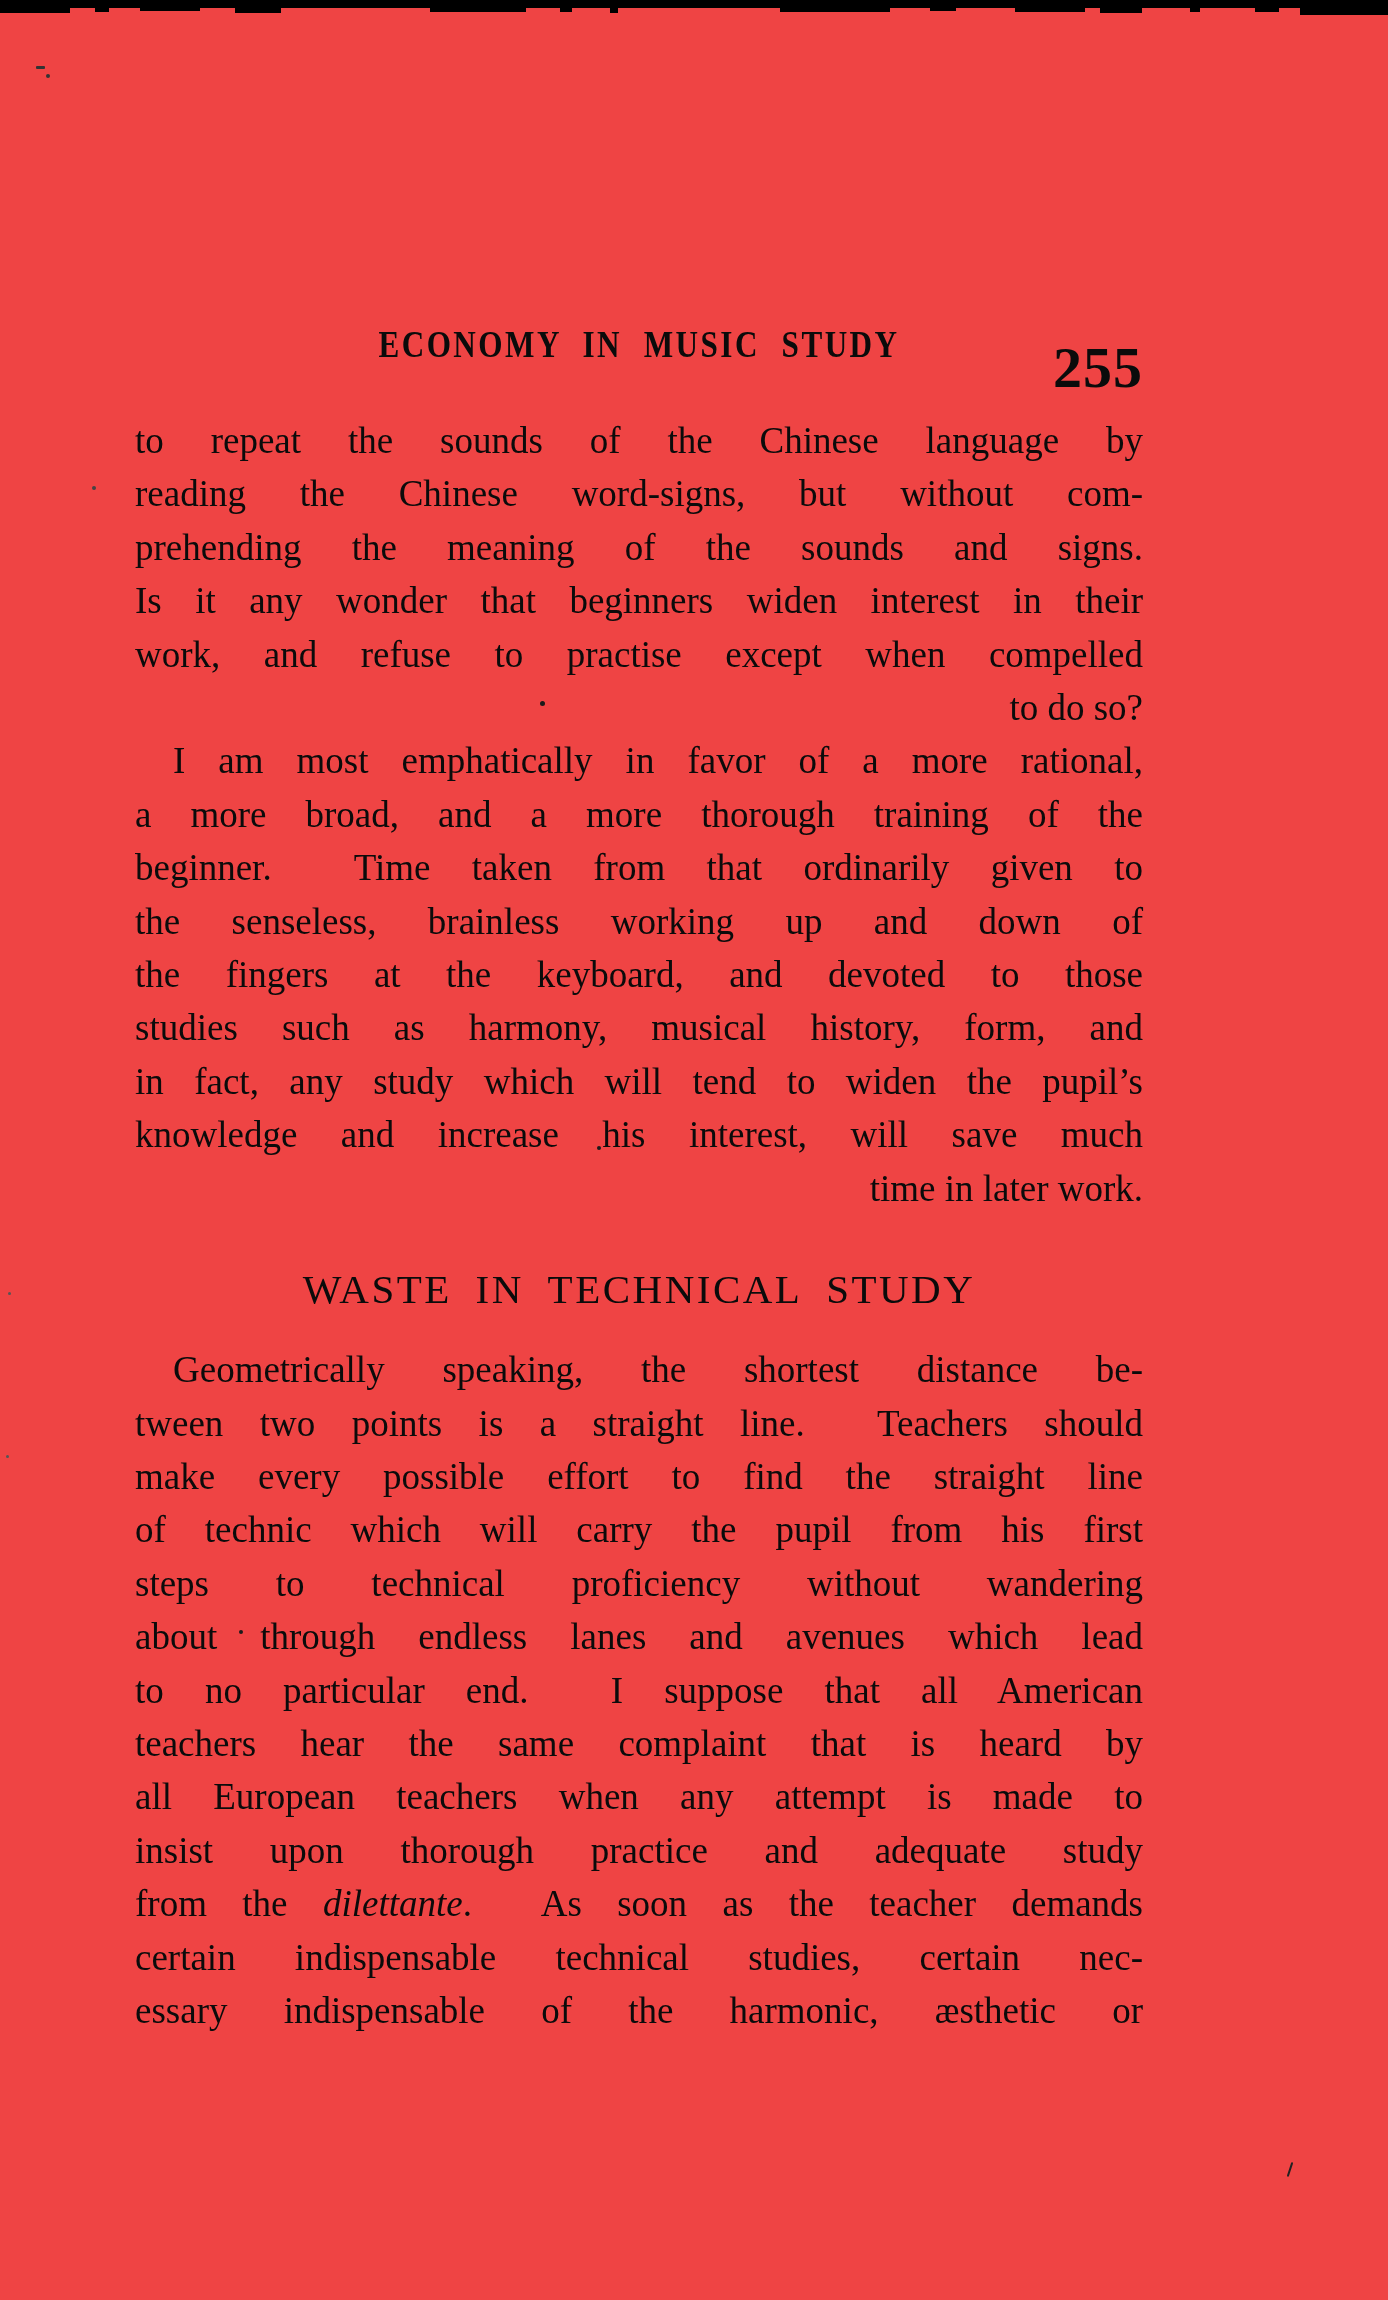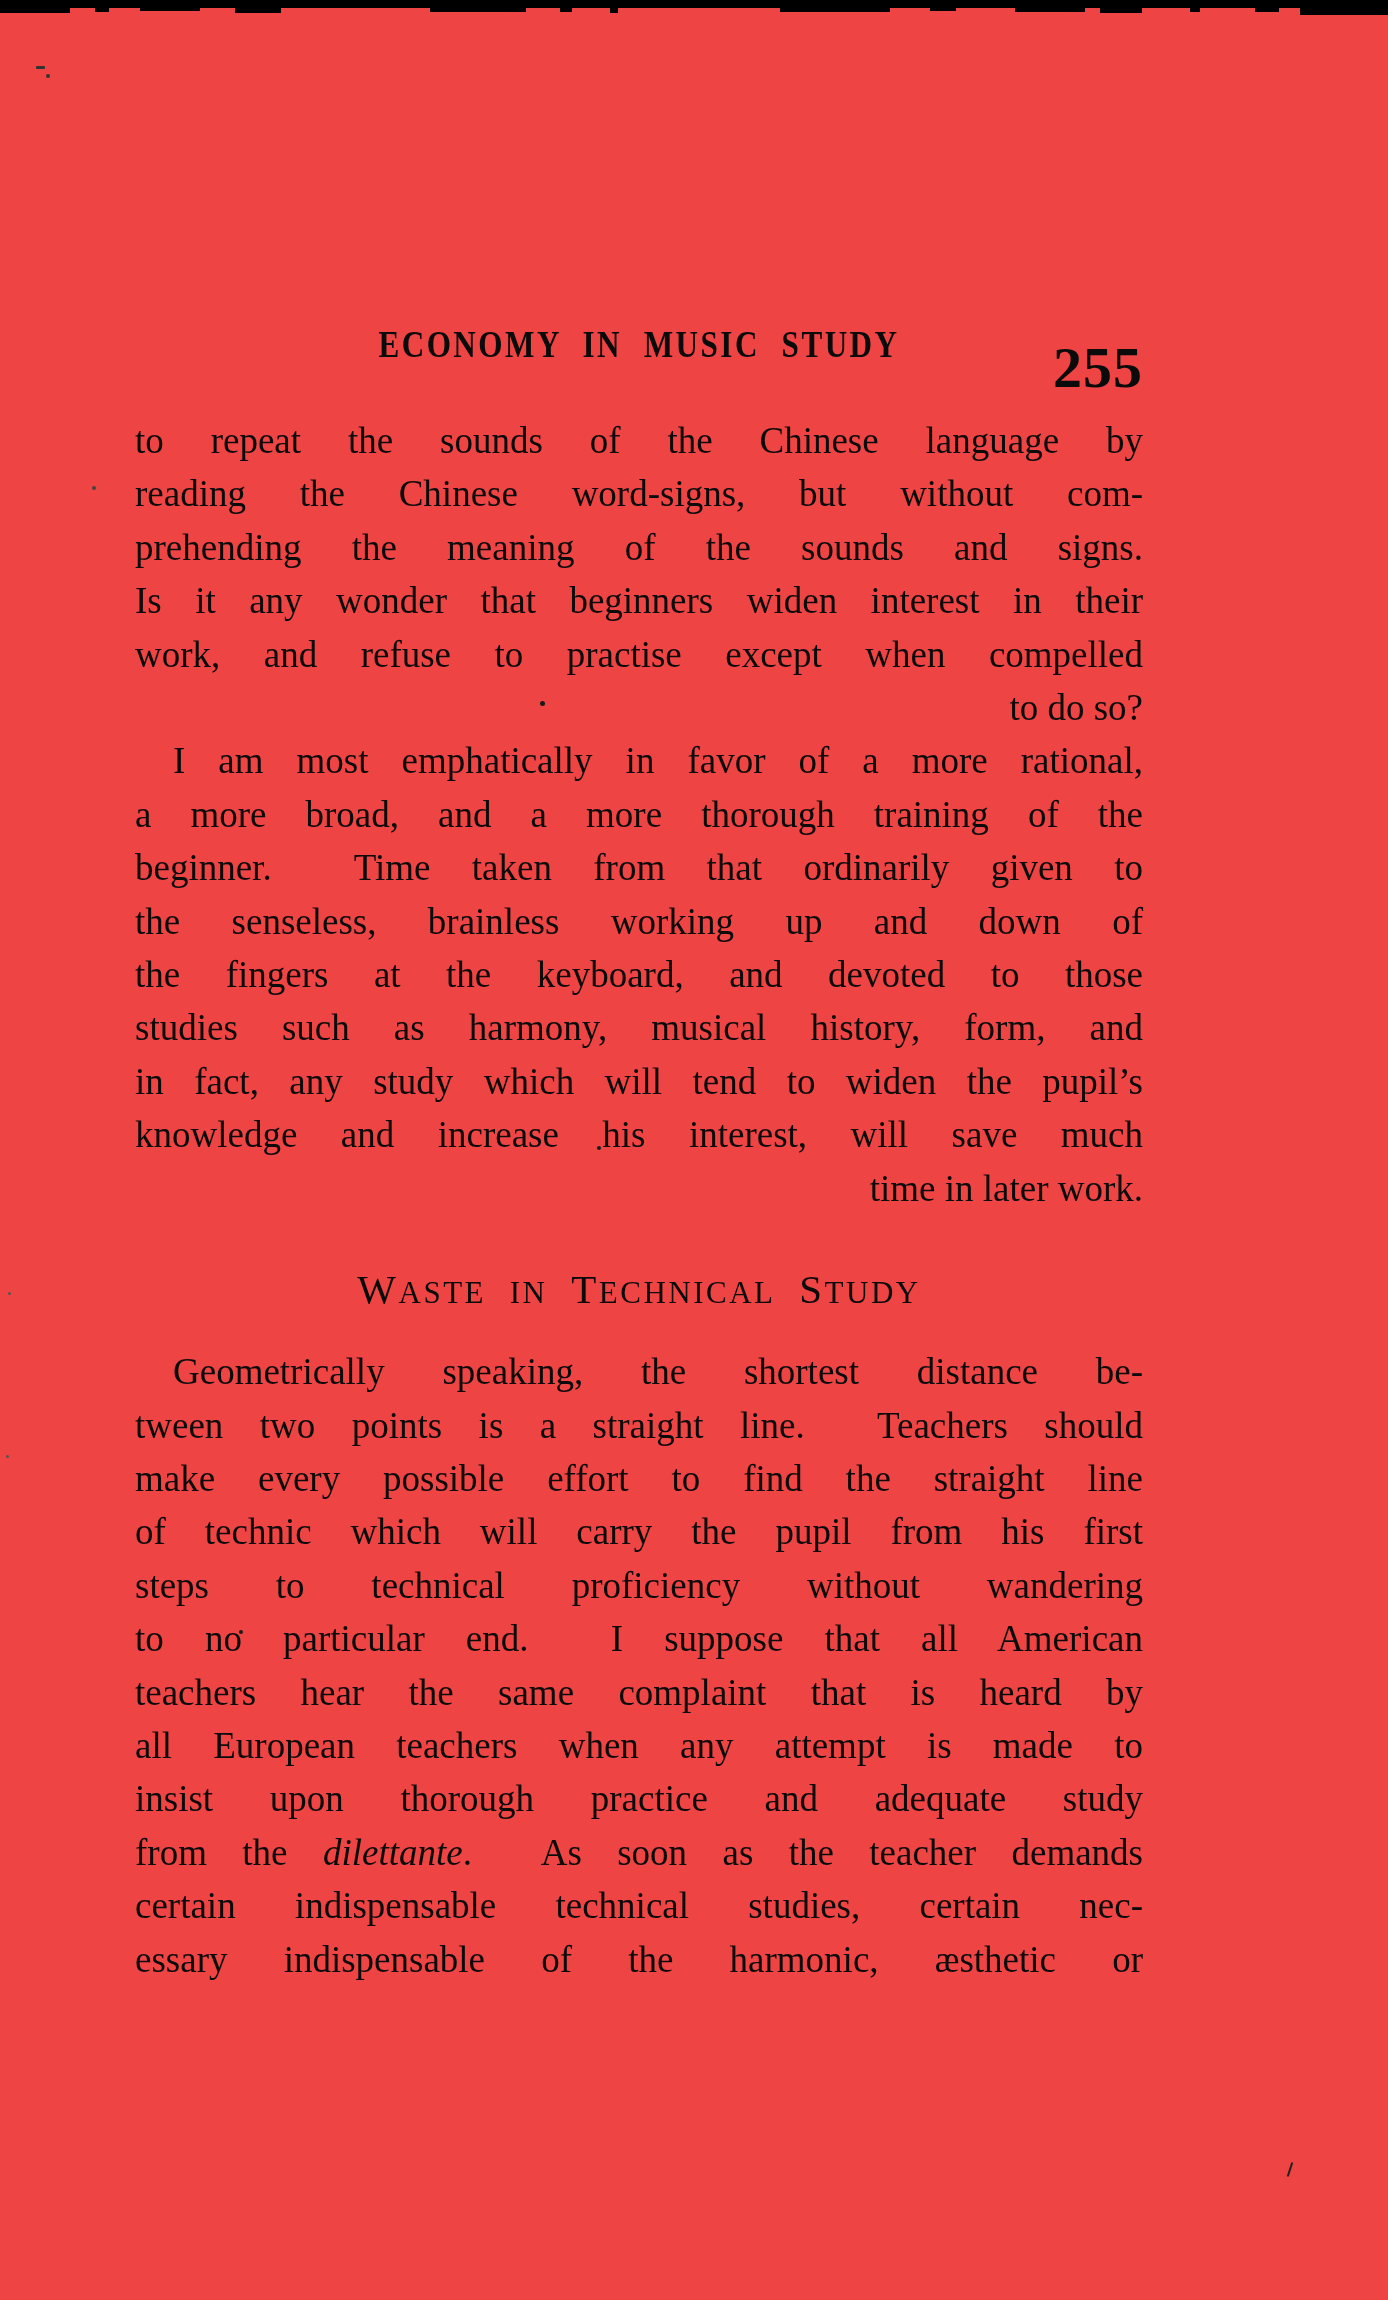--- a/index.html
+++ b/index.html
@@ -57,21 +57,21 @@
   .line i{font-style:italic;}
 
   
   .heading{
     margin-top:50px;margin-bottom:28px;
     text-align:center;line-height:48px;
     letter-spacing:2.5px;word-spacing:12px;
     white-space:nowrap;
   }
   .sc-big{font-size:41px;}
-  .sc-small{font-size:31px;text-align:center;}
+  .sc-small{font-size:41px;text-align:center;}
 
   
   .speck{position:absolute;background:#1a1a1a;border-radius:50%;}
   .sp1{left:540px;top:701px;width:5px;height:5px;}
   .sp2{left:92px;top:486px;width:4px;height:4px;background:#444;}
   .sp3{left:36px;top:66px;width:9px;height:3px;border-radius:1px;background:#333;}
   .sp4{left:46px;top:74px;width:4px;height:4px;background:#333;}
   .sp5{left:597px;top:1146px;width:4px;height:4px;}
   .sp6{left:239px;top:1630px;width:4px;height:4px;}
   .sp7{left:8px;top:1292px;width:3px;height:3px;background:#555;}
@@ -120,20 +120,21 @@
       <div class="line">studies such as harmony, musical history, form, and</div>
       <div class="line">in fact, any study which will tend to widen the pupil’s</div>
       <div class="line">knowledge and increase his interest, will save much</div>
       <div class="line noj">time in later work.</div>
       <div class="heading"><span><span class="sc-big">W</span><span class="sc-small">ASTE</span></span> <span><span class="sc-small">IN</span></span> <span><span class="sc-big">T</span><span class="sc-small">ECHNICAL</span></span> <span><span class="sc-big">S</span><span class="sc-small">TUDY</span></span></div>
       <div class="line indent">Geometrically speaking, the shortest distance be-</div>
       <div class="line">tween two points is a straight line.&nbsp; Teachers should</div>
       <div class="line">make every possible effort to find the straight line</div>
       <div class="line">of technic which will carry the pupil from his first</div>
       <div class="line">steps to technical proficiency without wandering</div>
+      <div class="line">about through endless lanes and avenues which lead</div>
       <div class="line">to no particular end.&nbsp; I suppose that all American</div>
       <div class="line">teachers hear the same complaint that is heard by</div>
       <div class="line">all European teachers when any attempt is made to</div>
       <div class="line">insist upon thorough practice and adequate study</div>
       <div class="line">from the <i>dilettante</i>.&nbsp; As soon as the teacher demands</div>
       <div class="line">certain indispensable technical studies, certain nec-</div>
       <div class="line">essary indispensable of the harmonic, æsthetic or</div>
     </div>
 
   <div class="speck sp1"></div>

